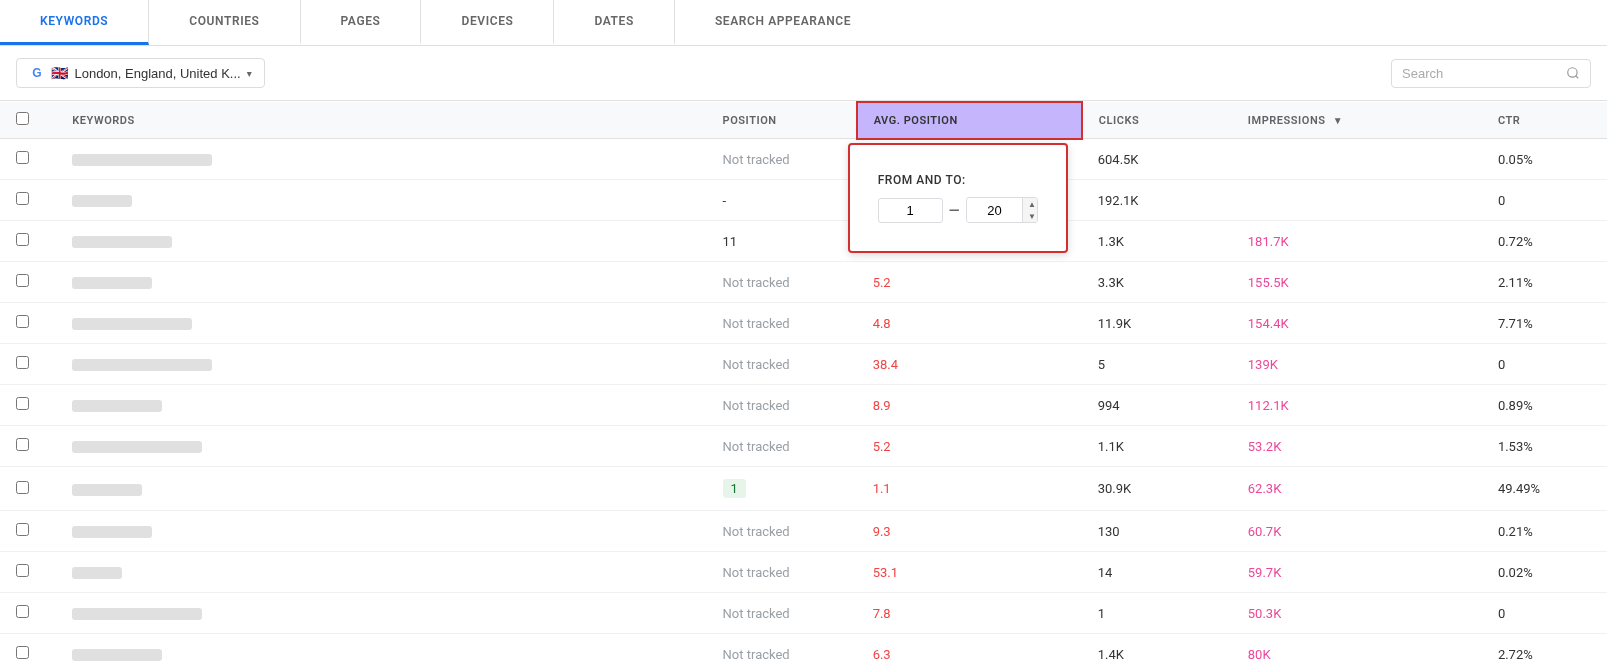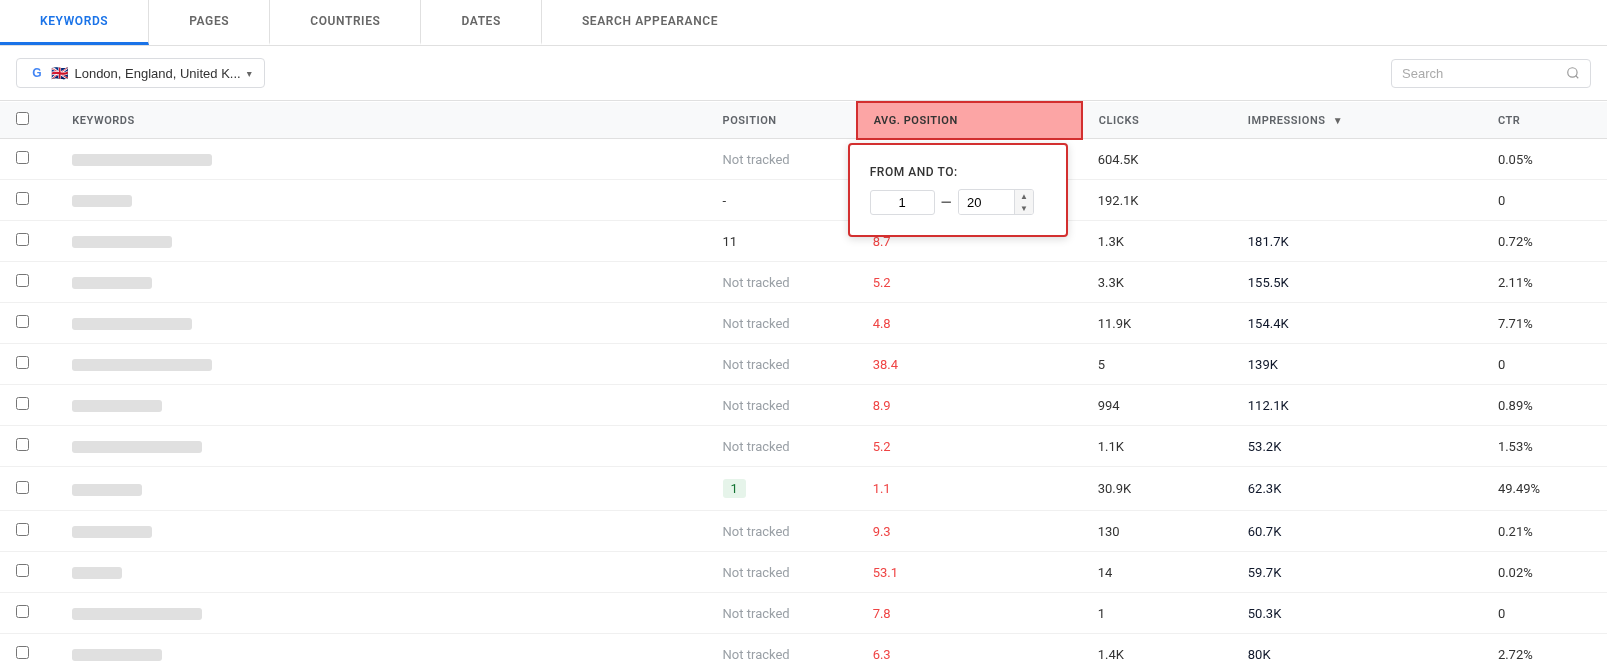--- a/index.html
+++ b/index.html
@@ -96,21 +96,21 @@
       letter-spacing: 0.05em;
       color: #5f6368;
       text-align: left;
       white-space: nowrap;
       text-transform: uppercase;
       border-bottom: 1px solid #e0e0e0;
       position: relative;
     }
     thead th.avg-position-header {
       border: 2px solid #d32f2f;
-      background: #fca5a5;
+      background: #c4b5fd;
       color: #333;
     }
     tbody tr {
       border-bottom: 1px solid #f0f0f0;
     }
     tbody td {
       padding: 12px 16px;
       font-size: 13px;
       vertical-align: middle;
     }
@@ -124,41 +124,41 @@
     .not-tracked { color: #9aa0a6; font-size: 13px; }
     .position-badge {
       display: inline-block;
       padding: 2px 8px;
       background: #e6f4ea;
       color: #137333;
       border-radius: 3px;
       font-size: 13px;
     }
     .avg-pos-value { color: #ef4444; font-size: 13px; }
-    .impressions-value { color: #0f172a; font-size: 13px; }
+    .impressions-value { color: #ec4899; font-size: 13px; }
 
     
     .skeleton {
       display: inline-block;
       background: #e0e0e0;
       border-radius: 3px;
       height: 12px;
       vertical-align: middle;
     }
     .checkbox-col { width: 40px; }
 
     
     .filter-popup {
       position: absolute;
       top: 40px;
       left: -10px;
       background: #fff;
       border: 2px solid #d32f2f;
       border-radius: 4px;
-      padding: 20px;
+      padding: 28px;
       z-index: 100;
       width: 220px;
       box-shadow: 0 2px 8px rgba(0,0,0,0.15);
     }
     .filter-popup-label {
       font-size: 12px;
       color: #333;
       margin-bottom: 10px;
       font-weight: 500;
     }
@@ -183,21 +183,21 @@
       border: 1px solid #dadce0;
       border-radius: 3px;
       overflow: hidden;
     }
     .filter-input-with-spin input {
       border: none;
       outline: none;
       padding: 4px 8px;
       font-size: 13px;
       width: 55px;
-      text-align: left;
+      text-align: center;
     }
     .spin-btns {
       display: flex;
       flex-direction: column;
       border-left: 1px solid #dadce0;
     }
     .spin-btn {
       width: 18px;
       height: 12px;
       background: #f5f5f5;
@@ -214,22 +214,23 @@
     .sort-arrow { margin-left: 4px; color: #666; font-size: 10px; }
 
     .flag-emoji { font-size: 14px; }
     .chevron-down { font-size: 10px; color: #666; }
   </style>
 </head>
 <body>
 
 <div class="nav-tabs">
   <div class="nav-tab active">KEYWORDS</div>
+  <div class="nav-tab">COUNTRIES</div>
   <div class="nav-tab">PAGES</div>
-  <div class="nav-tab">COUNTRIES</div>
+  <div class="nav-tab">DEVICES</div>
   <div class="nav-tab">DATES</div>
   <div class="nav-tab">SEARCH APPEARANCE</div>
 </div>
 
 <div class="toolbar">
   <button class="location-btn">
 
     <span class="google-g" style="color:#4285f4; font-weight:900; font-family:Arial;">G</span>
 
     <span class="flag-emoji">🇬🇧</span>

